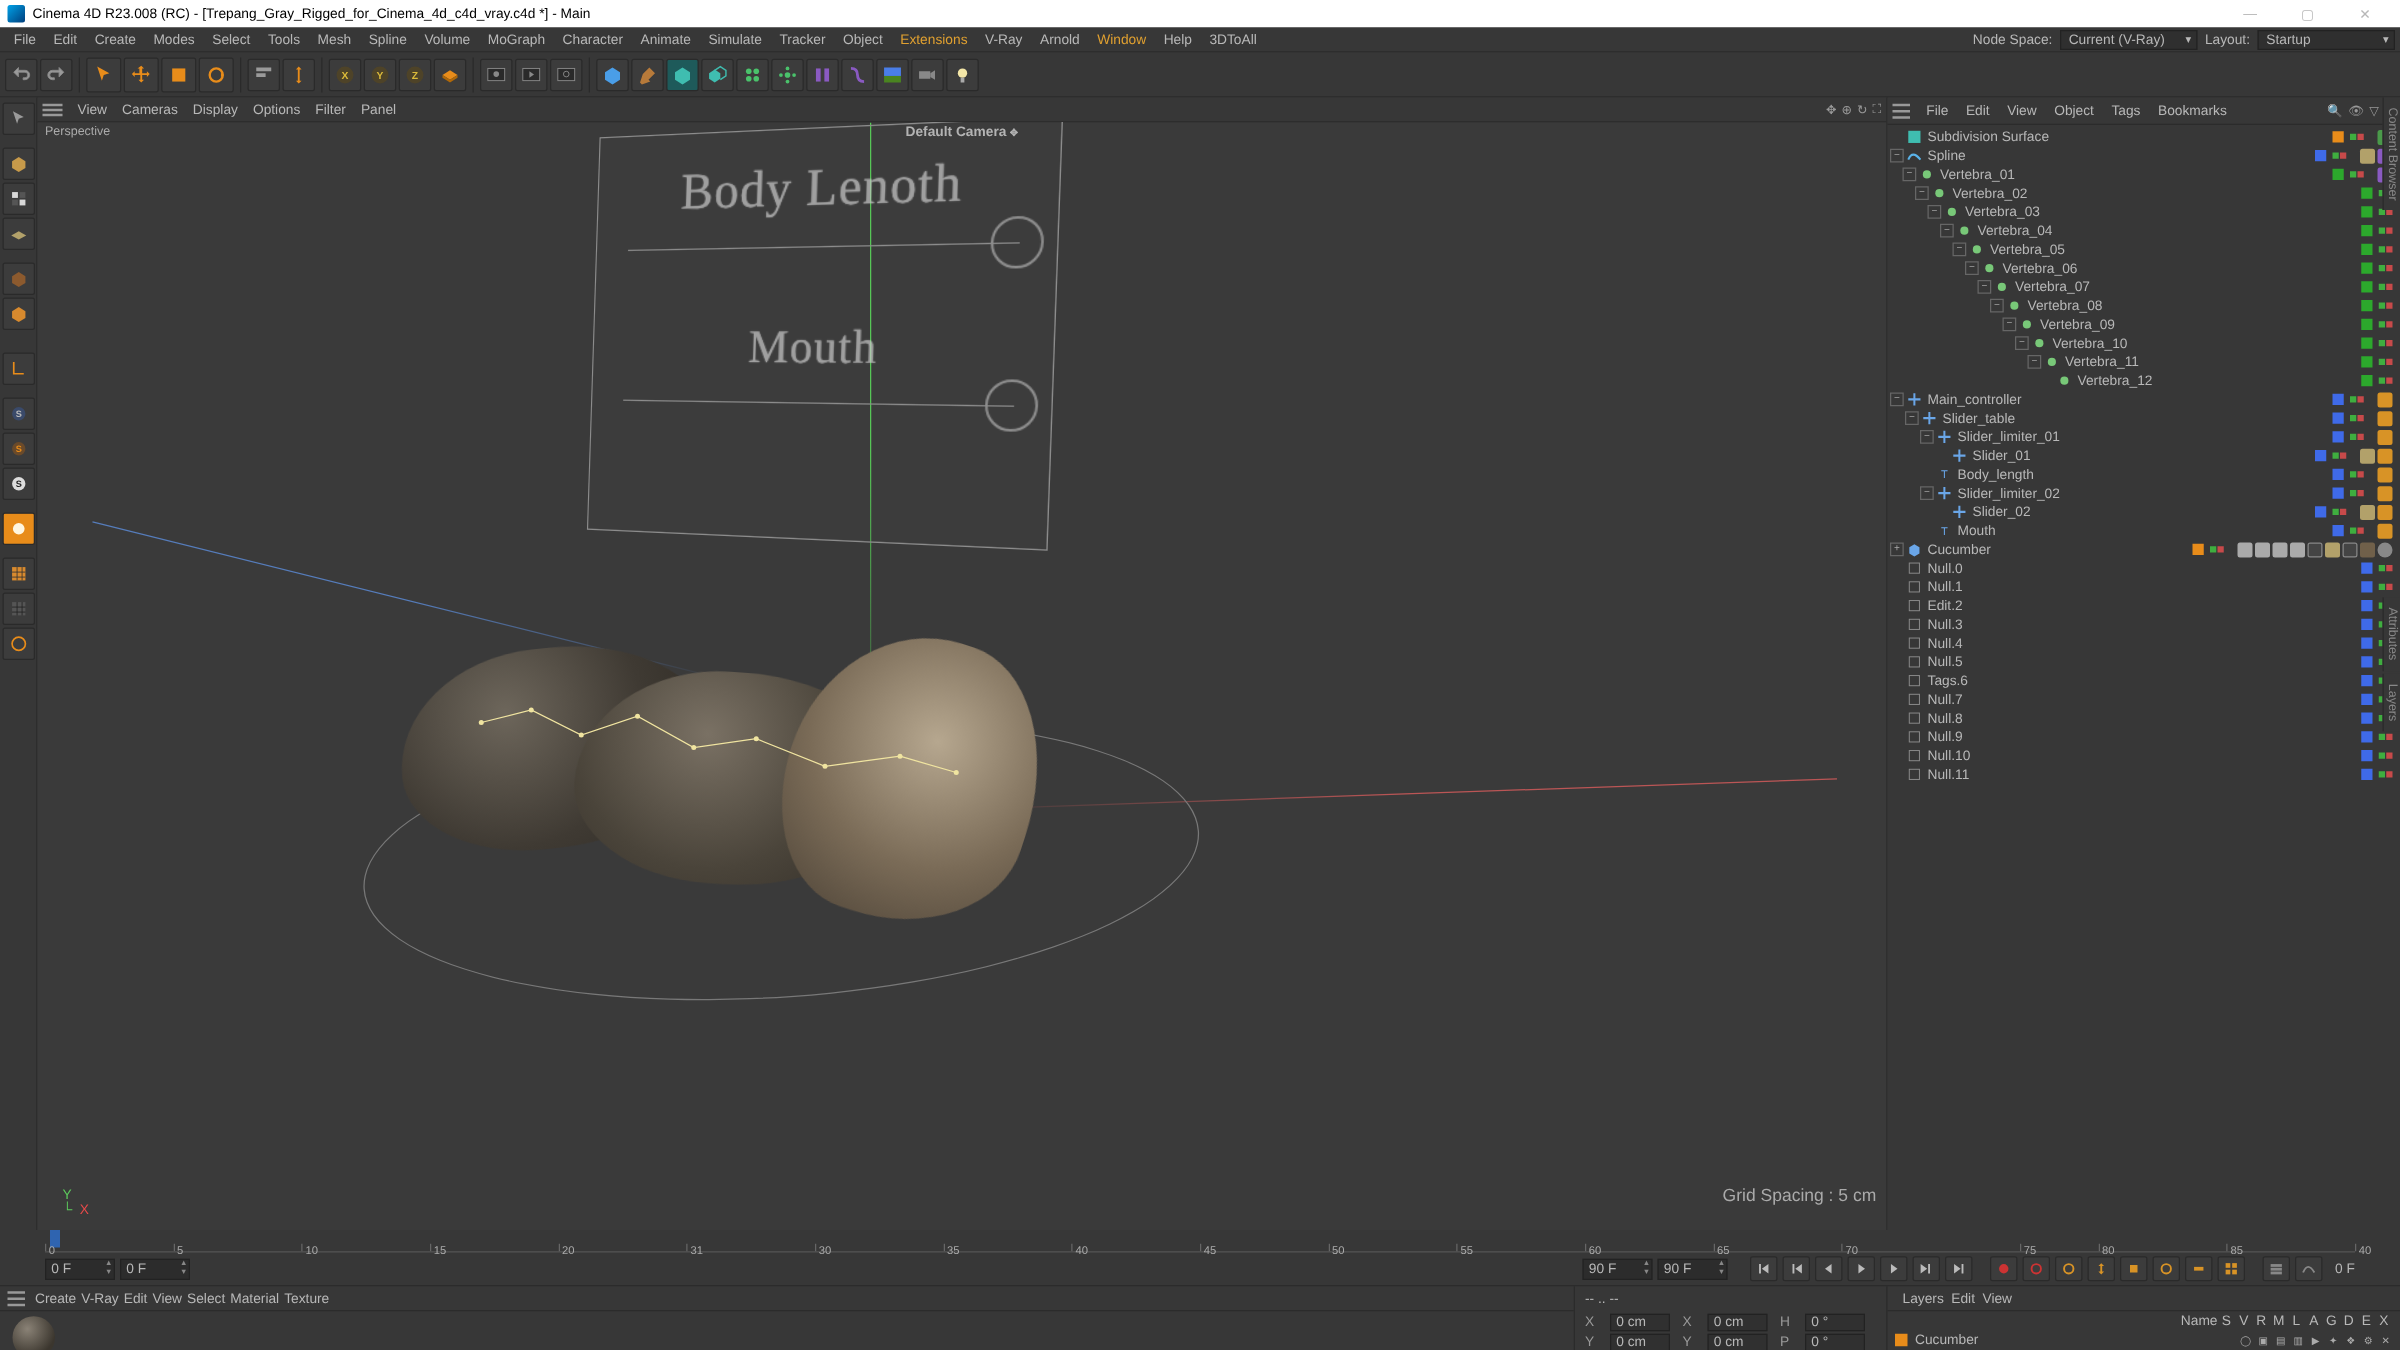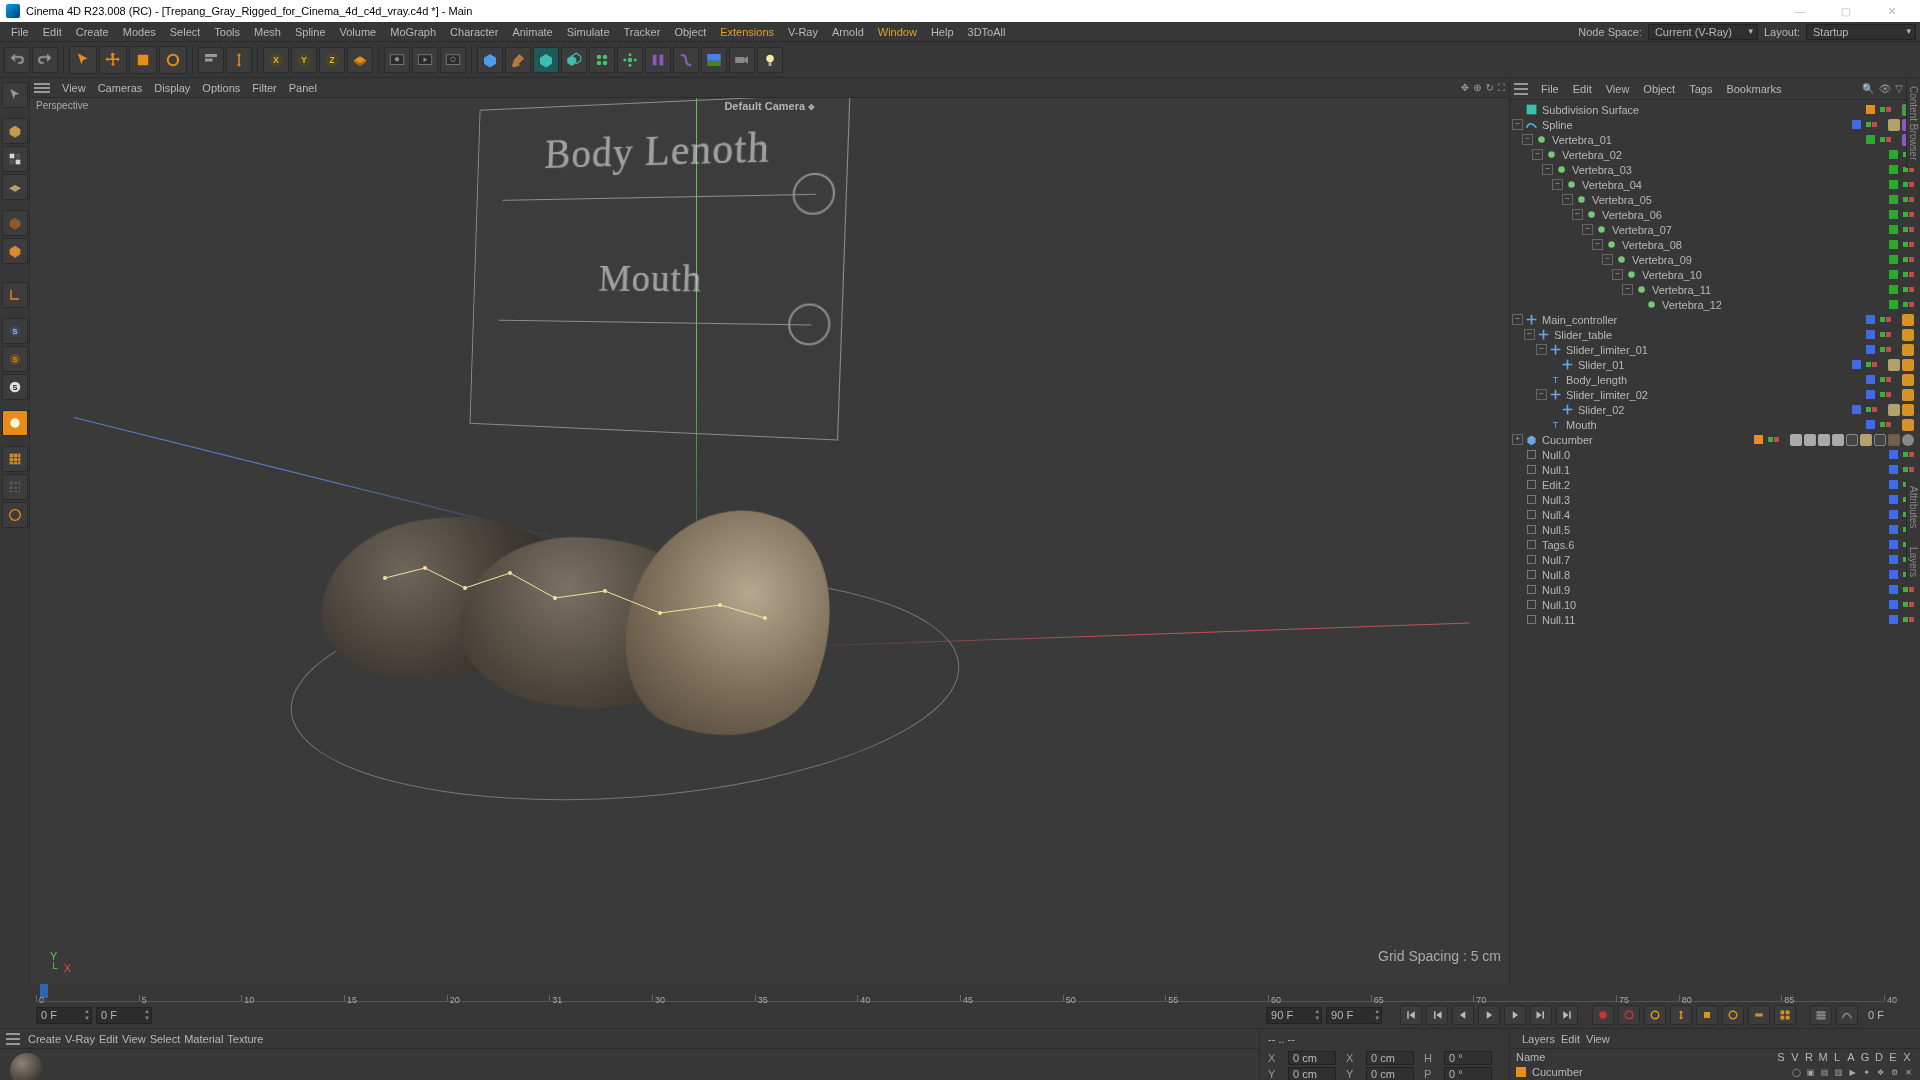--- a/index.html
+++ b/index.html
@@ -121,21 +121,21 @@
 .layermgr { width:410px; }
 
 
 .lowersection { height:135px; background:#373737; border-top:1px solid #2b2b2b; display:flex; }
 .lowersection .matmgr { display:flex; flex-direction:column; }
 .lowersection .matball { width:34px; height:34px; border-radius:50%; background:radial-gradient(circle at 35% 30%,#8a8276,#3b362e 70%); margin:4px 0 0 10px; }
 .lowersection .coordmgr { width:250px; padding:4px 8px; }
 .lowersection .layermgr { display:flex; flex-direction:column; }
 .lowersection .layermgr .lmtop { height:20px; display:flex; align-items:center; gap:6px; padding:0 6px; border-bottom:1px solid #2b2b2b; }
 .lowersection .layermgr .hdr { display:flex; padding:2px 6px; gap:0; font-size:10px; color:#888; }
-.lowersection .layermgr .hdr span:first-child { flex:1; }
+.lowersection .layermgr .hdr span:first-child { flex:1;text-align:right; }
 .lowersection .layermgr .hdr span:not(:first-child) { width:14px; text-align:center; }
 .lowersection .layermgr .lrow { display:flex; align-items:center; padding:1px 6px; height:14px; }
 .lowersection .layermgr .lrow .sw { width:10px; height:10px; margin-right:6px; }
 .lowersection .layermgr .lrow .licons { margin-left:auto; display:flex; gap:3px; }
 .lowersection .layermgr .lrow .licons span { width:11px; height:11px; display:inline-flex; align-items:center; justify-content:center; font-size:8px; color:#aaa; }
 
 
 .fill-orange{fill:#e88c1a} .fill-blue{fill:#4a9ee8} .fill-teal{fill:#3fbdb0} .fill-green{fill:#4ac26b} .fill-grey{fill:#9a9a9a}
 </style>
 </head>

